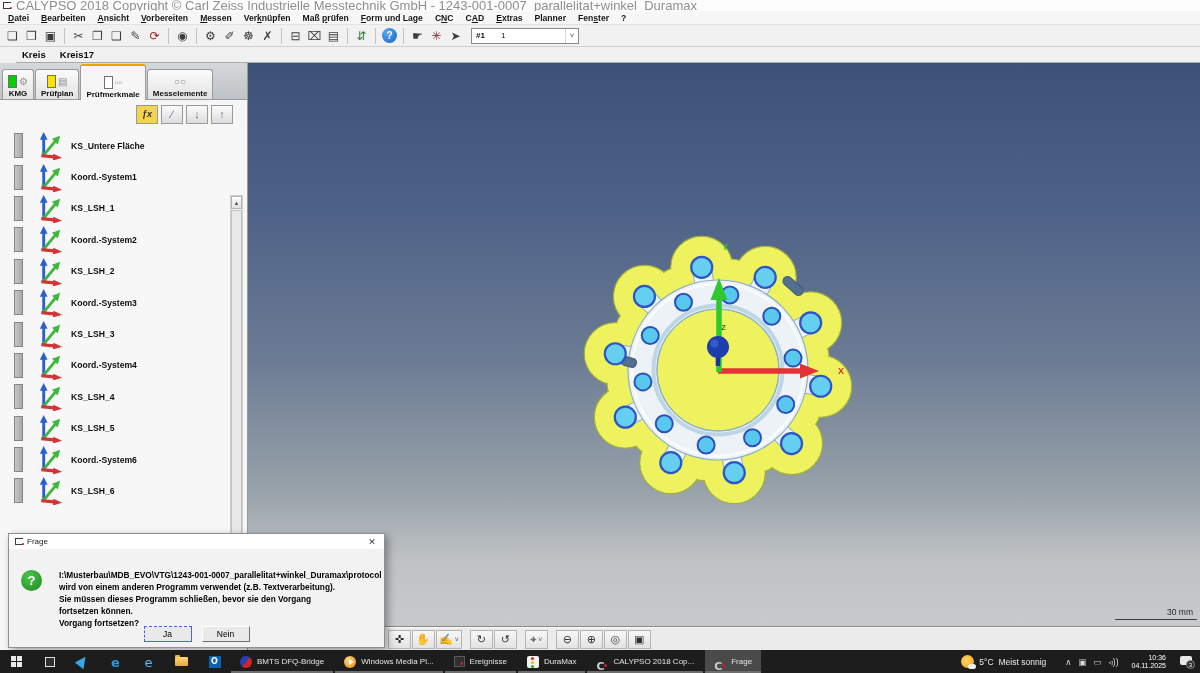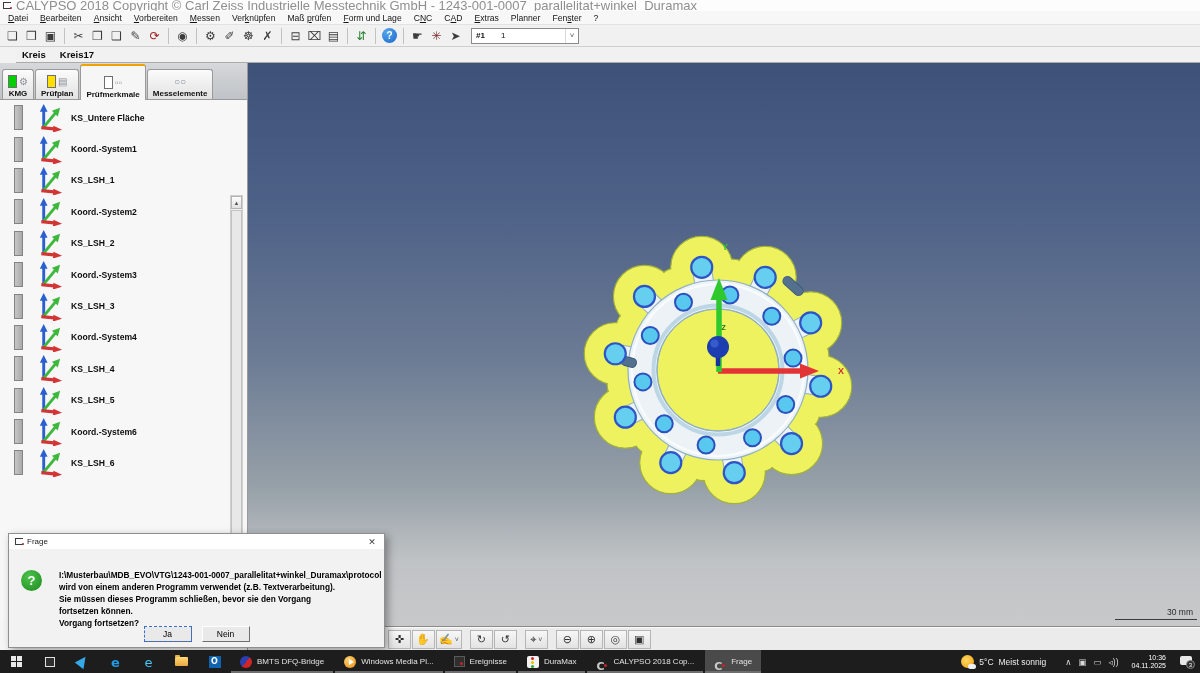--- a/index.html
+++ b/index.html
@@ -7,21 +7,21 @@
   #root { position:relative; width:1200px; height:673px; overflow:hidden; background:#f2f2f2; }
 
   
   .titlebar { position:absolute; left:0; top:0; width:1200px; height:11px; background:#fdfdfd; display:flex; align-items:center; }
   .app-ico { width:8px; height:7px; margin:0 5px 0 3px; border:1.5px solid #3a3a3a; border-right:none; position:relative; }
   .app-ico::after { content:""; position:absolute; right:-1px; bottom:-1px; width:2px; height:2px; background:#c02020; border-radius:50%; }
   .title-text { font-size:13px; color:#8f8f8f; white-space:nowrap; }
 
   
   .menubar { position:absolute; left:0; top:11px; width:1200px; height:14px; background:#f7f7f7; border-bottom:1px solid #e2e2e2; display:flex; align-items:center; padding-left:2px; }
-  .menu-item { font-size:8.6px; color:#141414; padding:0 6px; line-height:14px; white-space:nowrap; }
+  .menu-item { font-size:8.6px; color:#141414; padding:0 6px; line-height:14px; white-space:nowrap;font-weight:bold; }
   .menu-item u { text-decoration:underline; }
 
   
   .toolbar { position:absolute; left:0; top:25px; width:1200px; height:22px; background:#f1f1f1; border-bottom:1px solid #cfcfcf; display:flex; align-items:center; padding-left:3px; }
   .tb-icons { display:flex; align-items:center; }
   .tb-btn { width:19px; height:18px; line-height:18px; text-align:center; font-size:12px; color:#3c3c3c; cursor:default; }
   .tb-help { width:15px; height:15px; line-height:15px; margin:0 2px; background:radial-gradient(circle at 35% 30%, #58a8ee, #1565c8); color:#fff; border-radius:50%; font-size:10px; font-weight:bold; }
   .tb-sep { width:1px; height:16px; background:#c2c2c2; margin:0 4px; }
   .tb-combo { display:flex; align-items:center; width:108px; height:16px; background:#fff; border:1px solid #8a8a8a; margin-left:6px; font-size:8px; color:#111; }
   .combo-prefix { font-weight:bold; padding-left:4px; }
@@ -214,20 +214,26 @@
             <span class="tglyph">▫▫</span>
           </div>
           <div class="tab-label">Prüfmerkmale</div>
         </div>
         <div class="tab">
           <div class="tab-ico">
             <span class="tglyph">○○</span>
           </div>
           <div class="tab-label">Messelemente</div>
         </div>
+      </div>
+    <div class="subtoolbar">
+        <div class="st-btn formula">ƒx</div>
+        <div class="st-btn">∕</div>
+        <div class="st-btn">↓</div>
+        <div class="st-btn">↑</div>
       </div>
     <div class="feature-list">
         <div class="row">
     <span class="statusbar"></span>
     <svg class="axicon" viewBox="0 0 26 30">
       <line x1="6.5" y1="25" x2="6.5" y2="7" stroke="#2b5fd0" stroke-width="3"></line>
       <polygon points="6.5,1 2.5,9 10.5,9" fill="#2b5fd0"></polygon>
       <line x1="6.5" y1="25" x2="18.5" y2="10.5" stroke="#3db83d" stroke-width="3"></line>
       <polygon points="23.5,5 15,8 21,14" fill="#3db83d"></polygon>
       <line x1="4" y1="25.5" x2="19.5" y2="27" stroke="#d23535" stroke-width="3.5"></line>

